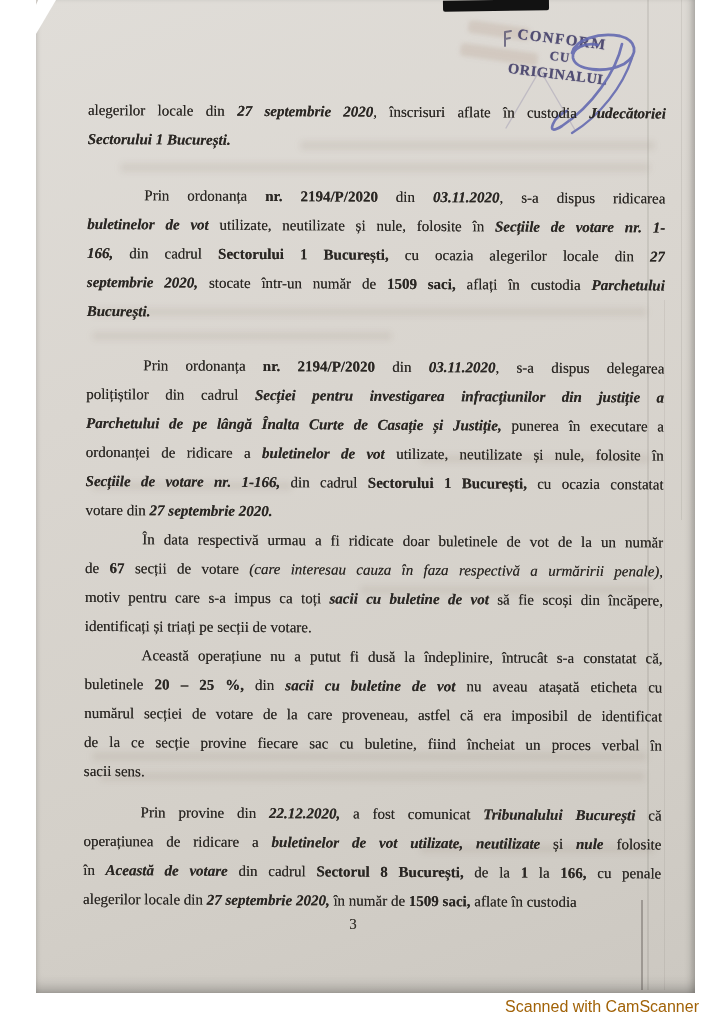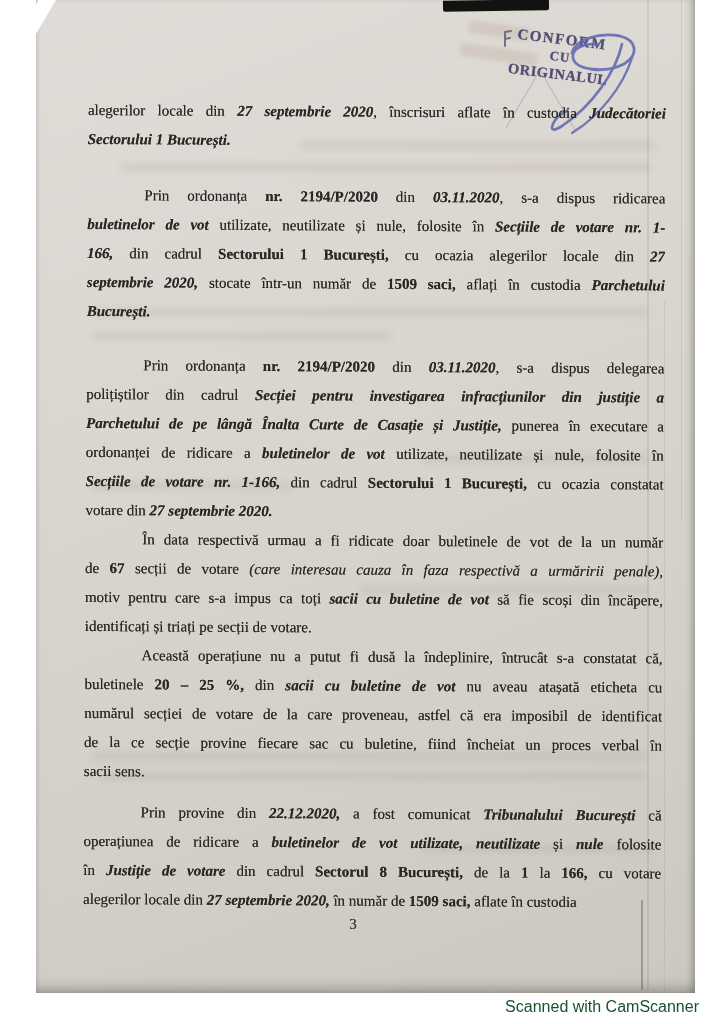--- a/index.html
+++ b/index.html
@@ -54,21 +54,21 @@
   .i{font-style:italic;}
   .bi{font-weight:700;font-style:italic;}
 
   .page-number{position:absolute;left:323px;top:916px;width:60px;text-align:center;
                font-size:15px;color:#35322c;text-shadow:0 0 .5px rgba(40,36,30,.6);}
 
   
   .cam-strip{position:absolute;left:0;top:993px;width:724px;height:31px;background:#ffffff;}
   .cam-strip span{display:block;text-align:right;padding:5px 25px 0 0;
                   font-family:"Liberation Sans","DejaVu Sans",sans-serif;
-                  font-size:16px;color:#14532d;}
+                  font-size:16px;color:#a16207;}
 </style>
 </head>
 <body>
 
 <div class="paper"></div>
 <div class="corner-cut"></div>
 
 <div class="black-bar"></div>
 <div class="crease c1"></div>
 <div class="crease c2"></div>
@@ -133,21 +133,21 @@
     <div class="para indent">
       <div class="line first"><span class="n">Această operațiune nu a putut fi dusă la îndeplinire, întrucât s-a constatat că,</span></div>
       <div class="line"><span class="n">buletinele </span><span class="b">20 – 25 %,</span><span class="n"> din </span><span class="bi">sacii cu buletine de vot</span><span class="n"> nu aveau atașată eticheta cu</span></div>
       <div class="line"><span class="n">numărul secției de votare de la care proveneau, astfel că era imposibil de identificat</span></div>
       <div class="line"><span class="n">de la ce secție provine fiecare sac cu buletine, fiind încheiat un proces verbal în</span></div>
       <div class="line last"><span class="n">sacii sens.</span></div>
     </div>
     <div class="para indent">
       <div class="line first"><span class="n">Prin provine din </span><span class="bi">22.12.2020,</span><span class="n"> a fost comunicat </span><span class="bi">Tribunalului București</span><span class="n"> că</span></div>
       <div class="line"><span class="n">operațiunea de ridicare a </span><span class="bi">buletinelor de vot utilizate, neutilizate</span><span class="n"> și </span><span class="bi">nule</span><span class="n"> folosite</span></div>
-      <div class="line"><span class="n">în </span><span class="bi">Justiție de votare</span><span class="n"> din cadrul </span><span class="b">Sectorul 8 București,</span><span class="n"> de la </span><span class="b">1</span><span class="n"> la </span><span class="b">166,</span><span class="n"> cu votare</span></div>
+      <div class="line"><span class="n">în </span><span class="bi">Această de votare</span><span class="n"> din cadrul </span><span class="b">Sectorul 8 București,</span><span class="n"> de la </span><span class="b">1</span><span class="n"> la </span><span class="b">166,</span><span class="n"> cu penale</span></div>
       <div class="line last"><span class="n">alegerilor locale din </span><span class="bi">27 septembrie 2020,</span><span class="n"> în număr de </span><span class="b">1509 saci,</span><span class="n"> aflate în custodia</span></div>
     </div>
   </div>
 
 <div class="page-number">3</div>
 
 <div class="cam-strip">
   <span>Scanned with CamScanner</span>
 </div>
 

